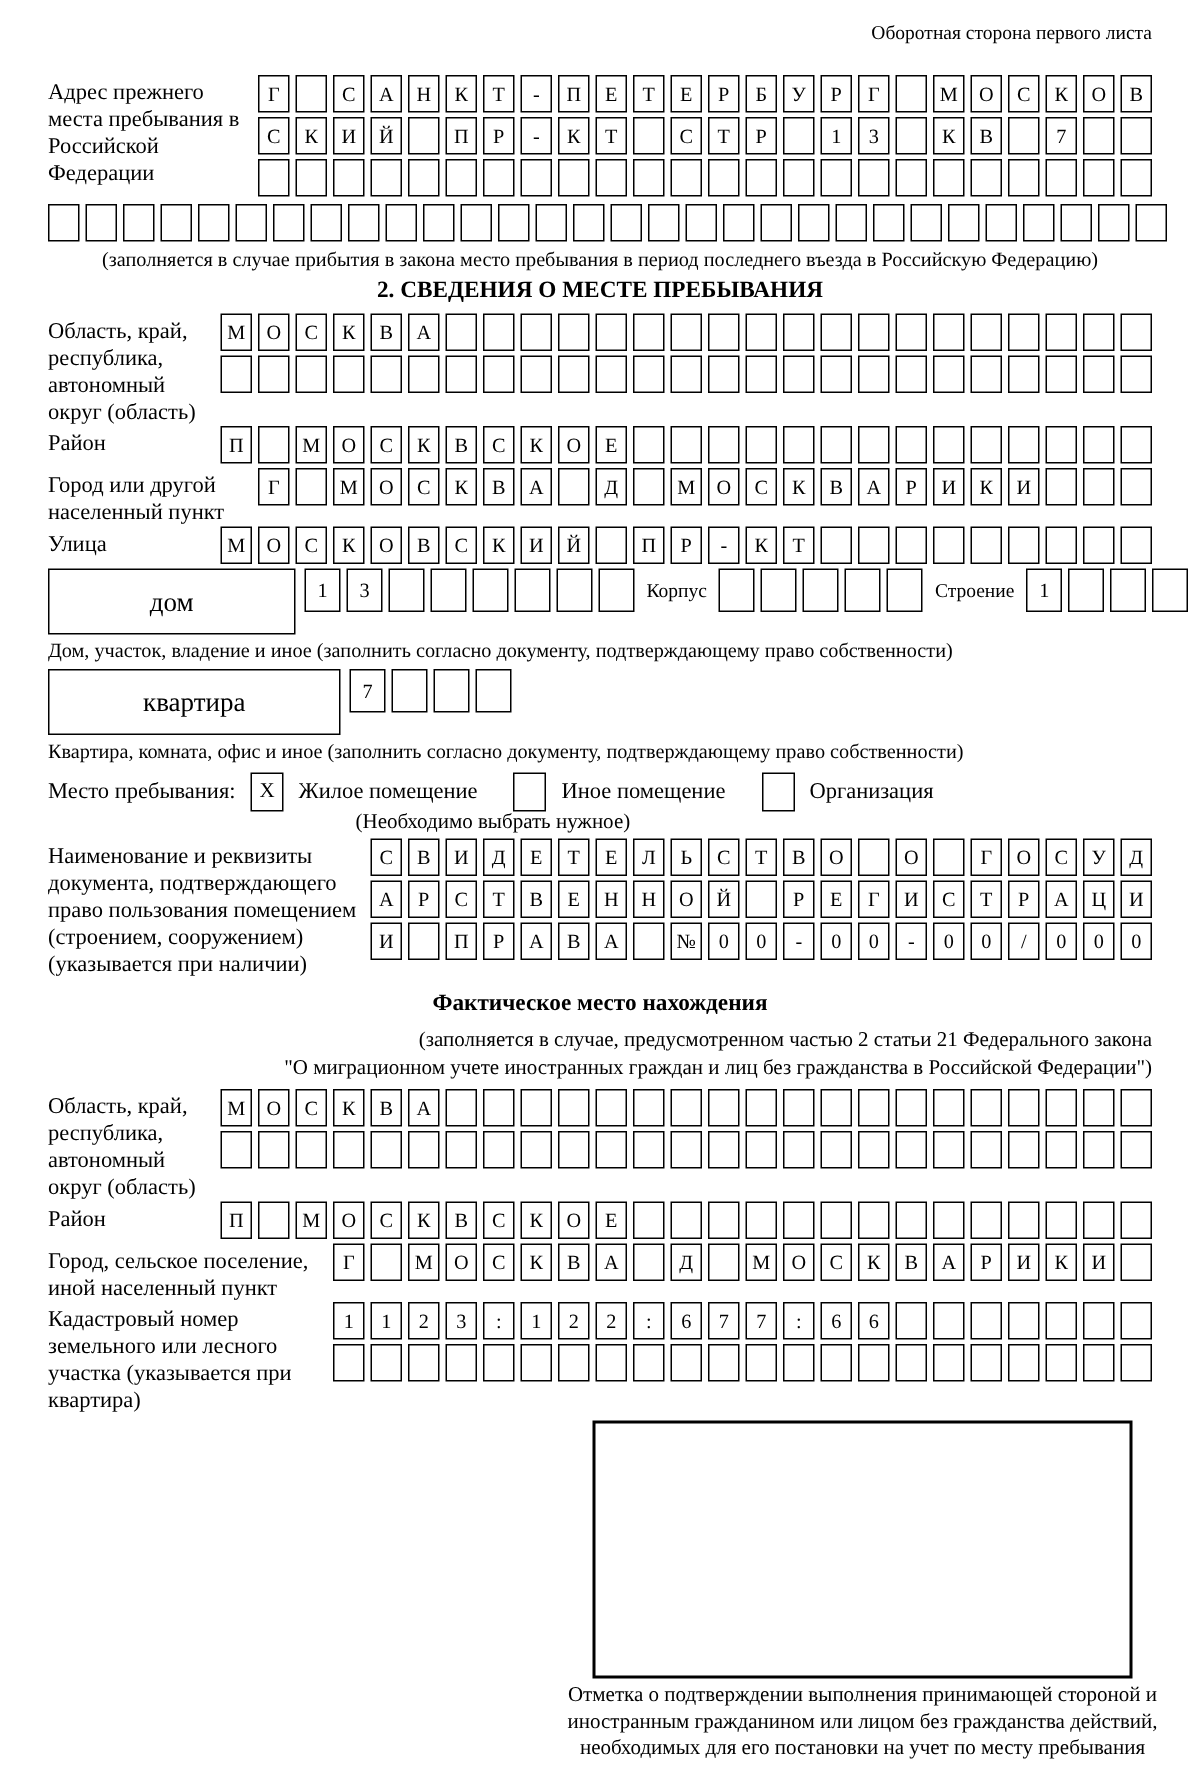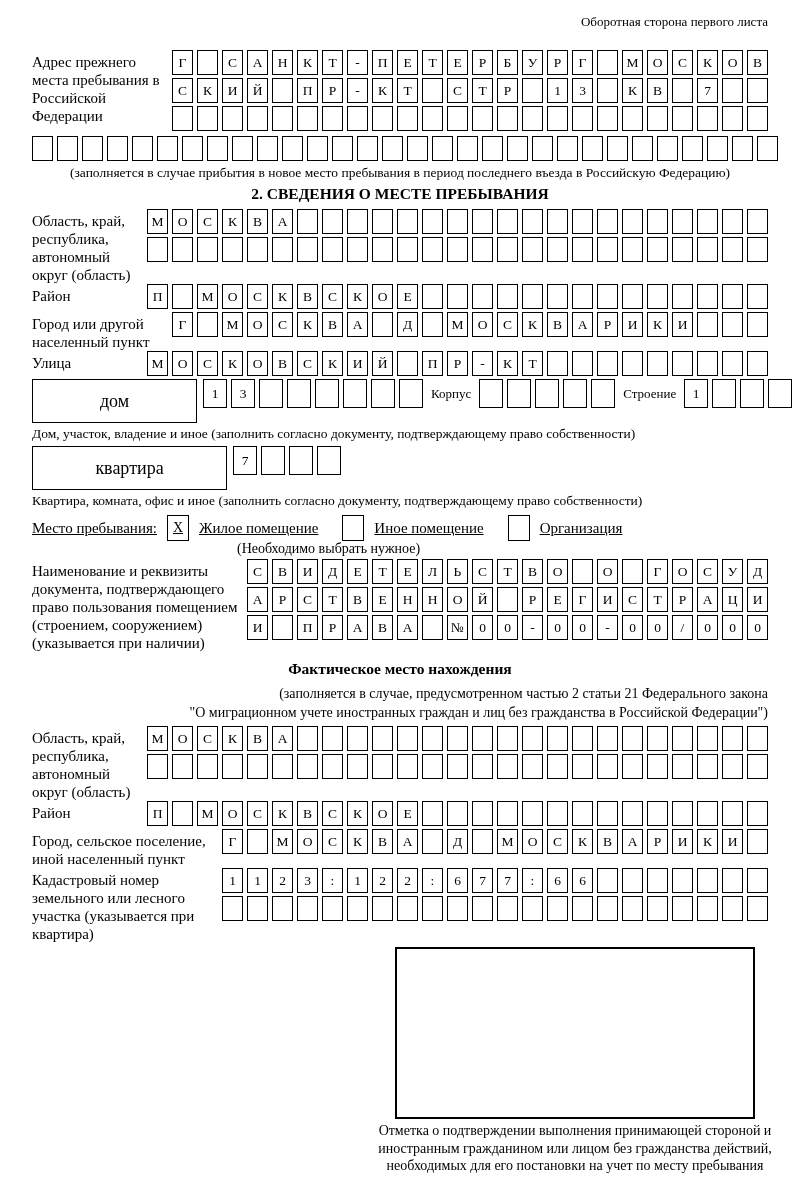--- a/index.html
+++ b/index.html
@@ -27,21 +27,21 @@
   .caption { font-size: 13.5px; line-height: 17px; margin: 1px 0 4px 0; }
   .caption.center { text-align: center; }
   .sect-title { text-align: center; font-weight: bold; font-size: 15.5px; margin: 4px 0 6px 0; }
   .named-rect {
     flex: 0 0 auto; border: 1.6px solid #000; height: 44px;
     display: inline-flex; align-items: center; justify-content: center;
     font-size: 18px; margin-right: 6px;
   }
   .inline-word { font-size: 13px; line-height: 29px; margin: 0 8px 0 4px; flex: 0 0 auto; }
   .hrow .cell { width: 24px; height: 29px; }
-  .stay-row { display: flex; align-items: center; margin-top: 6px; text-decoration: underline; }
+  .stay-row { display: flex; align-items: center; margin-top: 6px; }
   .checkbox {
     flex: 0 0 auto; width: 22px; height: 26px; border: 1.6px solid #000;
     display: inline-flex; align-items: center; justify-content: center;
     font-size: 14px; margin: 0 10px;
   }
   .opt-label { margin-right: 14px; }
   .stamp-box {
     width: 360px; height: 172px; border: 2px solid #000;
     margin-left: 363px; margin-top: 4px;
   }
@@ -166,21 +166,21 @@
     <span class="cell"></span>
     <span class="cell"></span>
     <span class="cell"></span>
     <span class="cell"></span>
     <span class="cell"></span>
     <span class="cell"></span>
     <span class="cell"></span>
     <span class="cell"></span>
     <span class="cell"></span>
   </div>
-<div class="caption center">(заполняется в случае прибытия в новое место пребывания в период последнего въезда в Российскую Федерацию)</div>
+<div class="caption center">(заполняется в случае прибытия в закона место пребывания в период последнего въезда в Российскую Федерацию)</div>
 
 <div class="sect-title">2. СВЕДЕНИЯ О МЕСТЕ ПРЕБЫВАНИЯ</div>
 
 <div class="frow">
   <div class="flabel w115">Область, край, республика, автономный округ (область)</div>
   <div class="boxcol">
     <div class="boxrow">
         <span class="cell">М</span>
         <span class="cell">О</span>
         <span class="cell">С</span>

